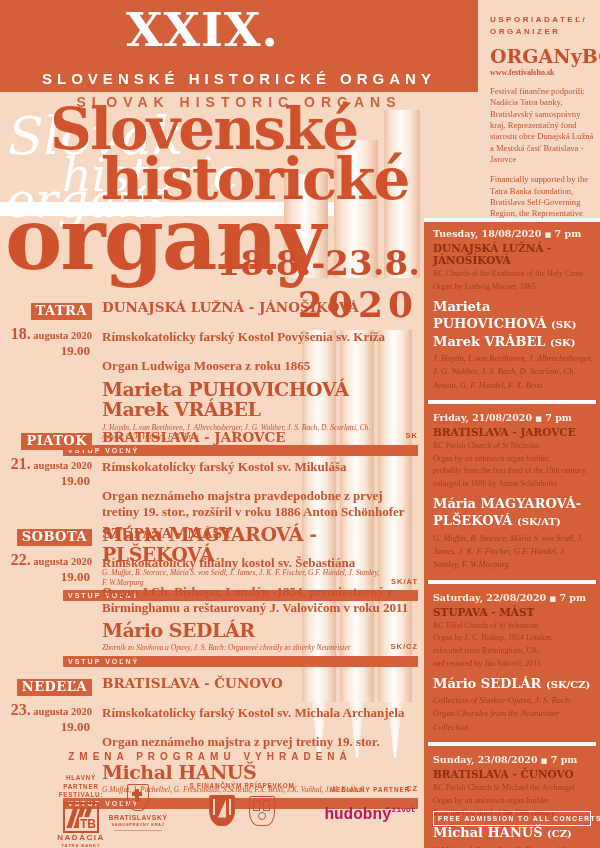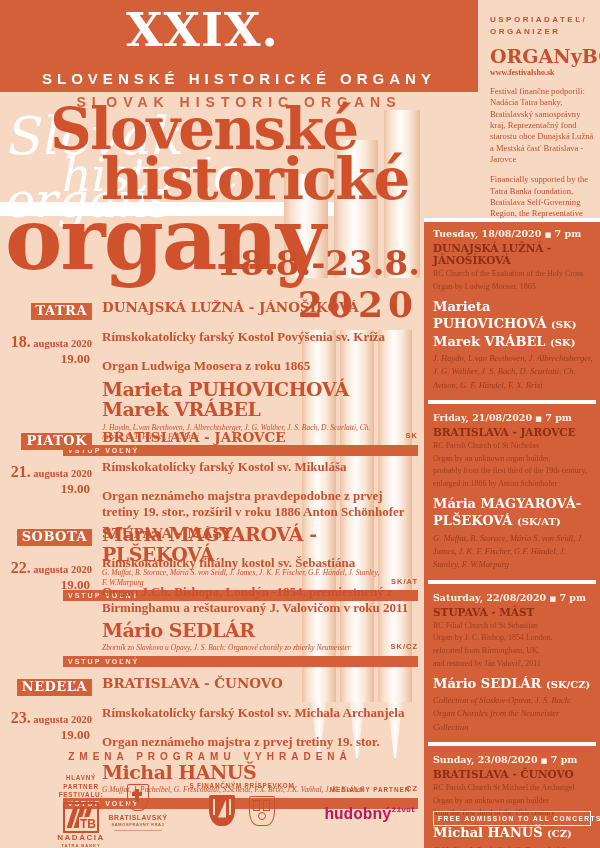--- a/index.html
+++ b/index.html
@@ -51,21 +51,21 @@
   .date-year{position:absolute;right:182px;top:286px;text-align:right;color:#c84e2c;
         font-family:"DejaVu Serif",serif;font-weight:bold;font-size:36px;
         letter-spacing:5px;line-height:1;}
 
   
   .event{position:absolute;left:0;width:420px;color:#c8512e;}
   .e-left{position:absolute;left:0;top:1px;width:92px;text-align:right;}
   .badge{display:inline-block;background:#d4603a;color:#fff;
         font-family:"DejaVu Serif",serif;font-weight:bold;font-size:13px;
         letter-spacing:0.5px;padding:0 5px 2px 5px;}
-  .e-date{font-weight:bold;font-size:10.5px;margin-top:13px;}
+  .e-date{font-weight:bold;font-size:10.5px;margin-top:5px;}
   .e-day{font-size:16px;}
   .e-time{font-weight:bold;font-size:13px;padding-right:2px;}
   .e-right{margin-left:102px;margin-right:2px;}
   .loc{font-family:"DejaVu Serif",serif;font-weight:bold;font-size:13.5px;line-height:1.1;}
   .venue{font-weight:bold;font-size:13px;line-height:1.18;margin-top:14px;}
   .perf{font-family:"DejaVu Serif",serif;font-weight:bold;font-size:19px;
         line-height:1.08;margin:5px 0 3px 0;letter-spacing:-0.5px;}
   .prog{position:relative;font-style:italic;font-size:7.5px;line-height:1.3;padding-right:34px;}
   .country{position:absolute;right:0;bottom:1px;font-family:"Liberation Sans",sans-serif;
         font-style:normal;font-weight:bold;font-size:7.5px;letter-spacing:1px;}

